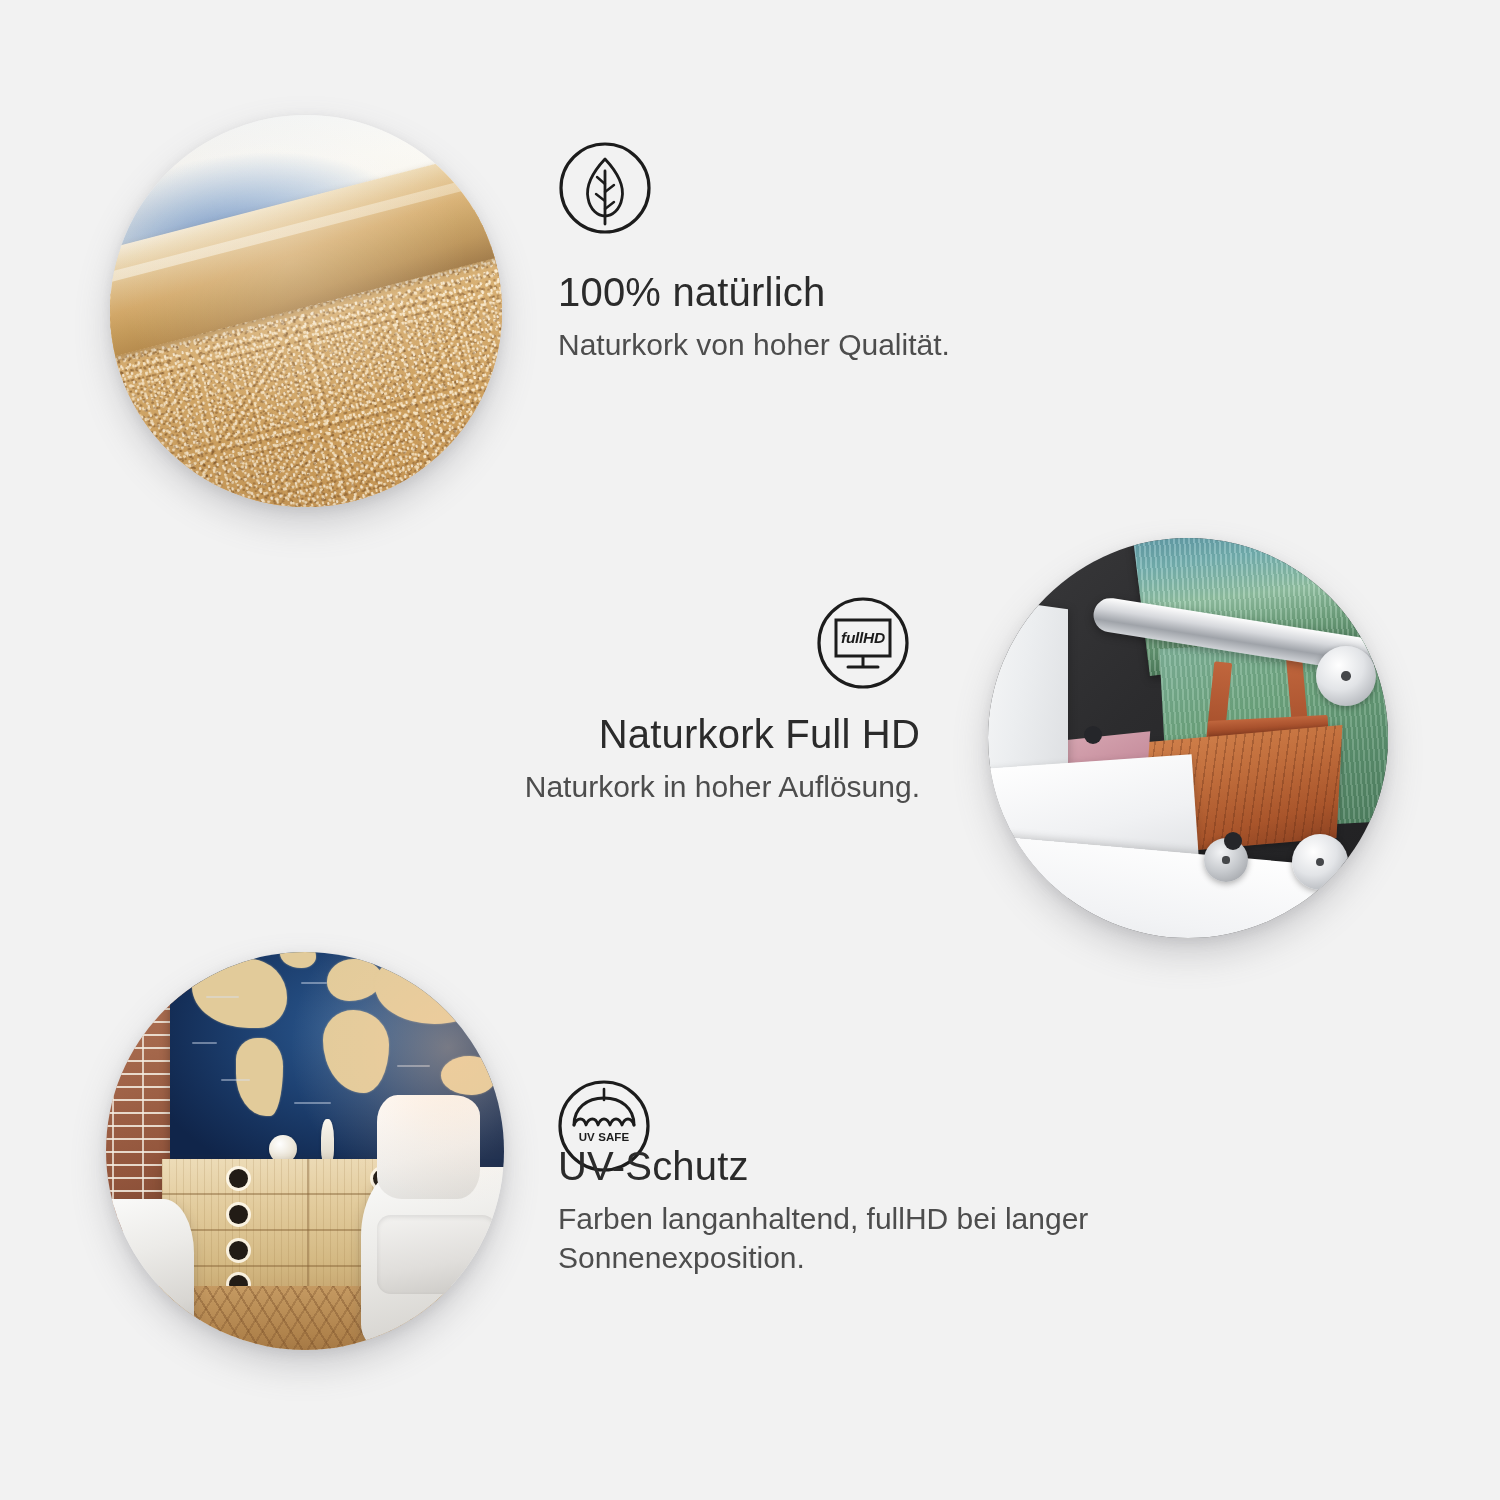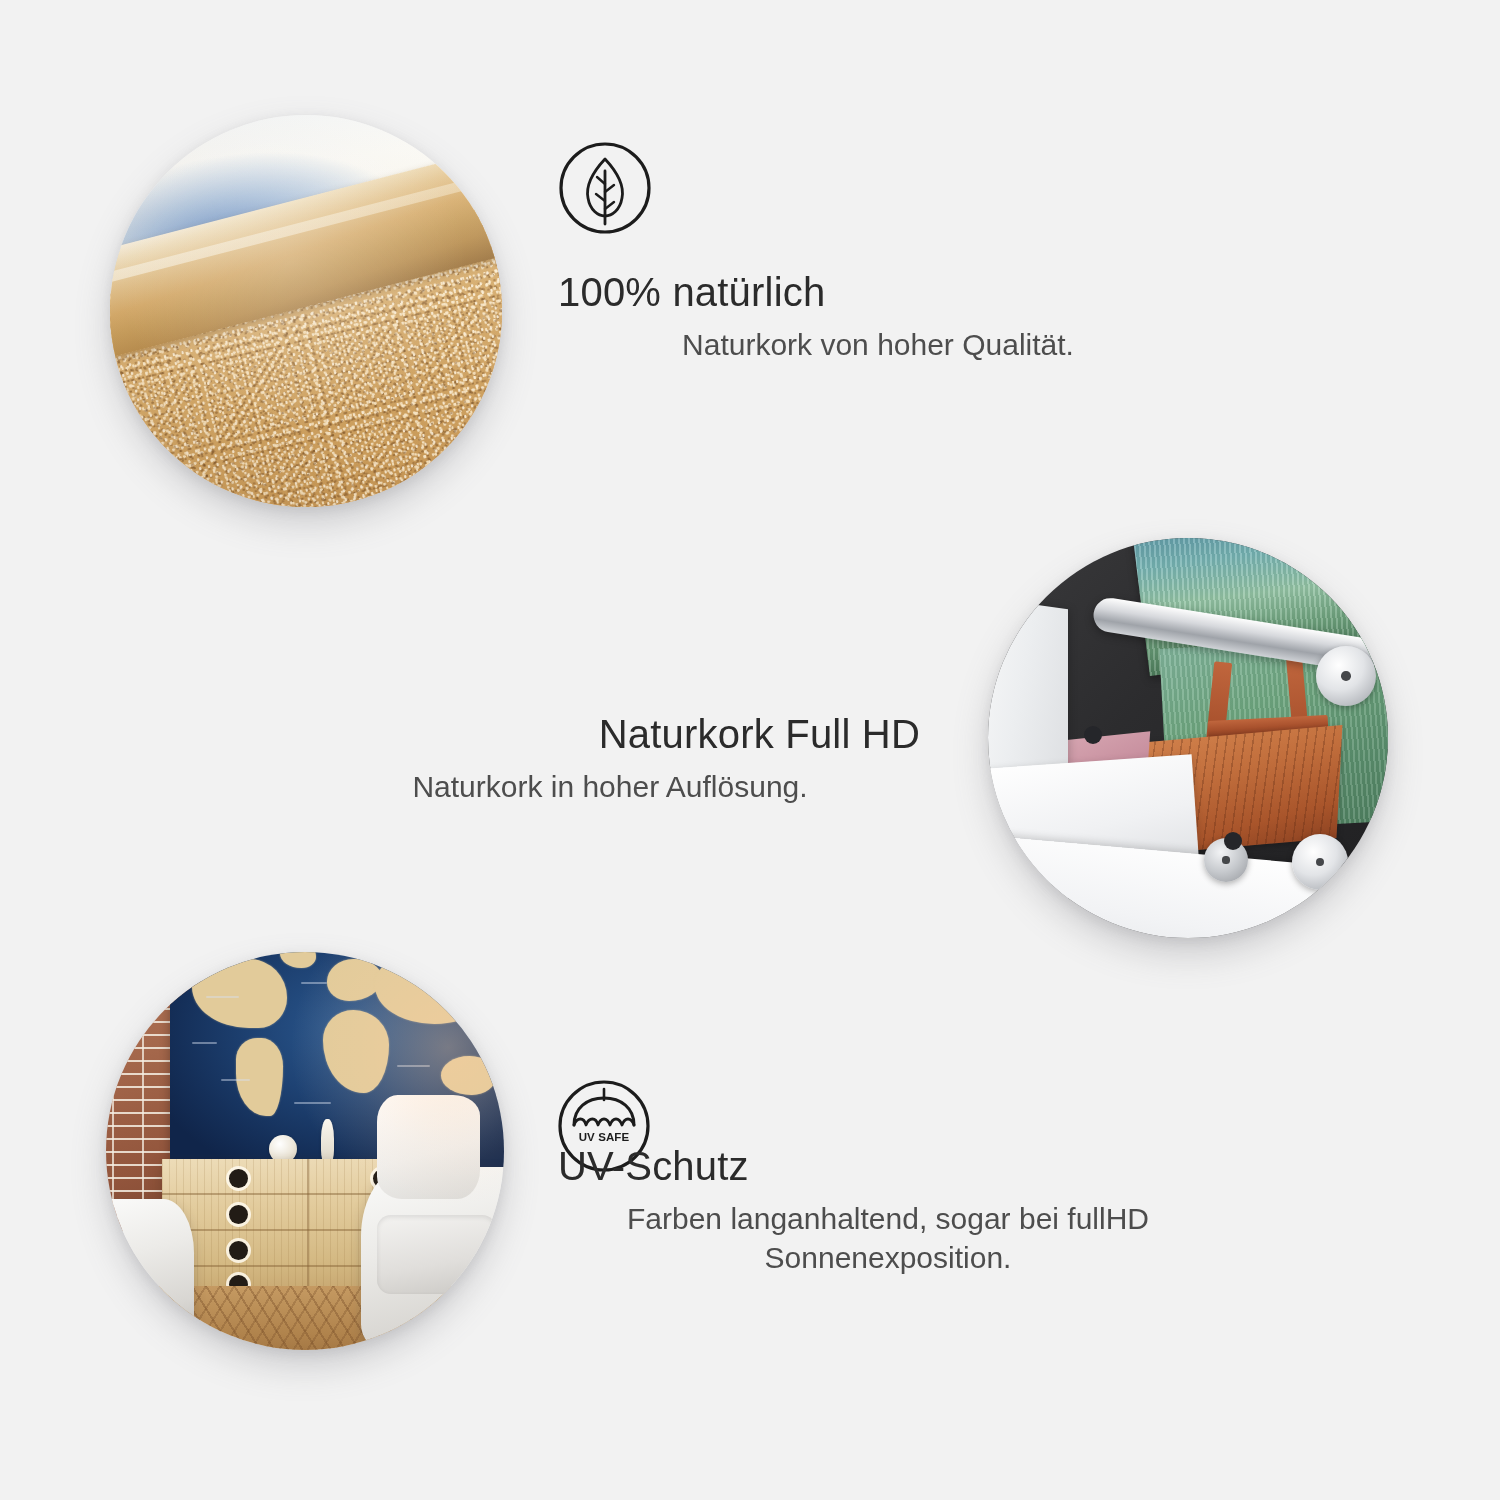--- a/index.html
+++ b/index.html
@@ -322,21 +322,20 @@
     margin: 0;
     line-height: 1.12;
     white-space: nowrap;
   }
   .feature-desc {
     font-size: 30px;
     font-weight: 400;
     color: #4d4d4d;
     margin: 10px 0 0 0;
     line-height: 1.32;
-    text-align: center;
   }
   .align-right { text-align: right; }
 
   
   .feature-icon {
     position: absolute;
     width: 96px;
     height: 96px;
   }
   .feature-icon svg { display: block; width: 100%; height: 100%; }
@@ -403,20 +402,29 @@
       <div class="bottom-panel"></div>
       <div class="roller-bar"></div>
       <div class="knob k1"></div>
       <div class="knob k2"></div>
       <div class="knob k3"></div>
       <div class="dot d1"></div>
       <div class="dot d2"></div>
     </div>
   </div>
 
+  <div class="feature-icon" style="left:815px; top:595px;">
+    <svg viewBox="0 0 96 96" xmlns="http://www.w3.org/2000/svg">
+      <circle cx="48" cy="48" r="44" fill="none" stroke="#1c1c1c" stroke-width="3.2"></circle>
+      <rect x="21" y="25" width="54" height="36" fill="none" stroke="#1c1c1c" stroke-width="3"></rect>
+      <line x1="48" y1="61" x2="48" y2="72" stroke="#1c1c1c" stroke-width="3"></line>
+      <line x1="33" y1="72" x2="63" y2="72" stroke="#1c1c1c" stroke-width="3" stroke-linecap="round"></line>
+      <text class="ico-text-fullhd" x="48" y="48" text-anchor="middle">fullHD</text>
+    </svg>
+  </div>
 
   <div class="feature-text align-right" style="left:300px; top:712px; width:620px;">
     <p class="feature-title">Naturkork Full HD</p>
     <p class="feature-desc">Naturkork in hoher Auflösung.</p>
   </div>
 
   <div class="photo-circle" id="photo-room" style="left:106px; top:952px; width:398px; height:398px;">
     <div class="photo-inner">
       <div class="brick"></div>
       <div class="map">
@@ -464,16 +472,16 @@
       <circle cx="48" cy="48" r="44" fill="none" stroke="#1c1c1c" stroke-width="3.2"></circle>
       <line x1="48" y1="11" x2="48" y2="22" stroke="#1c1c1c" stroke-width="2.6" stroke-linecap="round"></line>
       <path d="M18 47 C 18 30, 31 20, 48 20 C 65 20, 78 30, 78 47" fill="none" stroke="#1c1c1c" stroke-width="3" stroke-linecap="round"></path>
       <path d="M18 47 C 21 39, 28 39, 30 47 C 33 39, 40 39, 42 47 C 45 39, 51 39, 54 47 C 57 39, 63 39, 66 47 C 69 39, 75 39, 78 47" fill="none" stroke="#1c1c1c" stroke-width="2.8" stroke-linejoin="round" stroke-linecap="round"></path>
       <text class="ico-text-uv" x="48" y="63" text-anchor="middle">UV SAFE</text>
     </svg>
   </div>
 
   <div class="feature-text" style="left:558px; top:1144px; width:660px;">
     <p class="feature-title">UV-Schutz</p>
-    <p class="feature-desc">Farben langanhaltend, sogar bei fullHD Sonnenexposition.</p>
+    <p class="feature-desc">Farben langanhaltend, fullHD bei langer Sonnenexposition.</p>
   </div>
 
 </div>
 
 </body></html>

